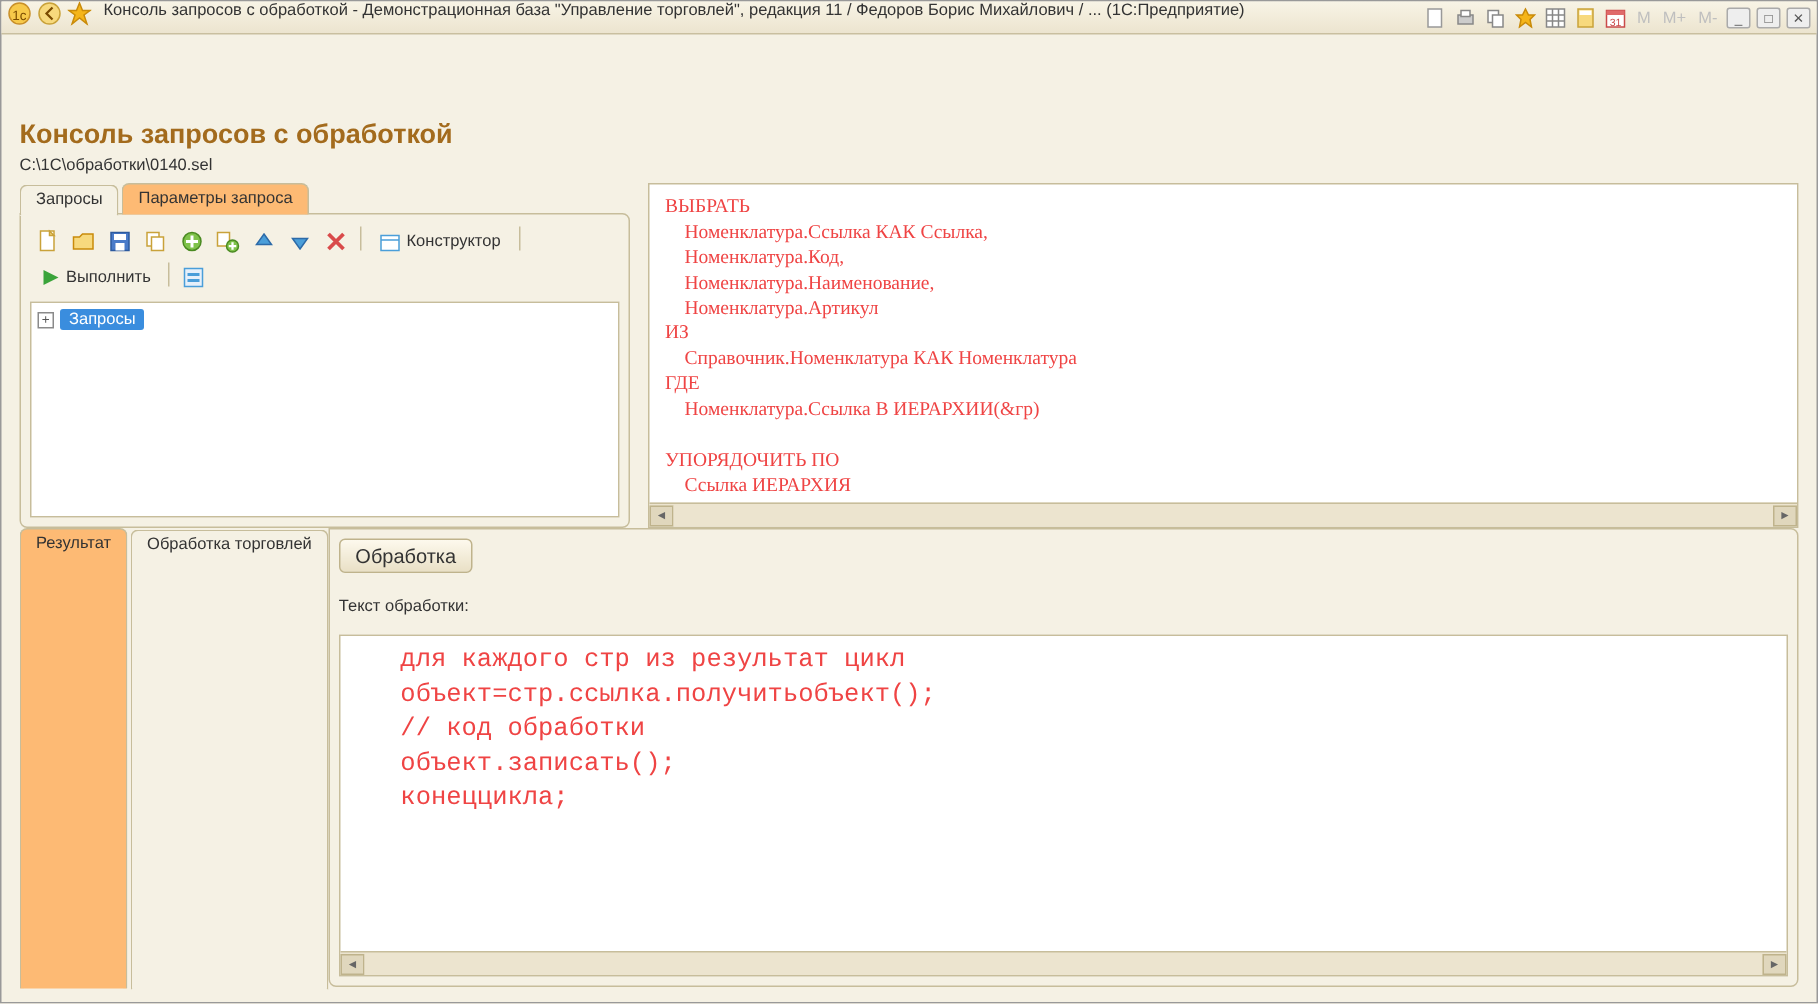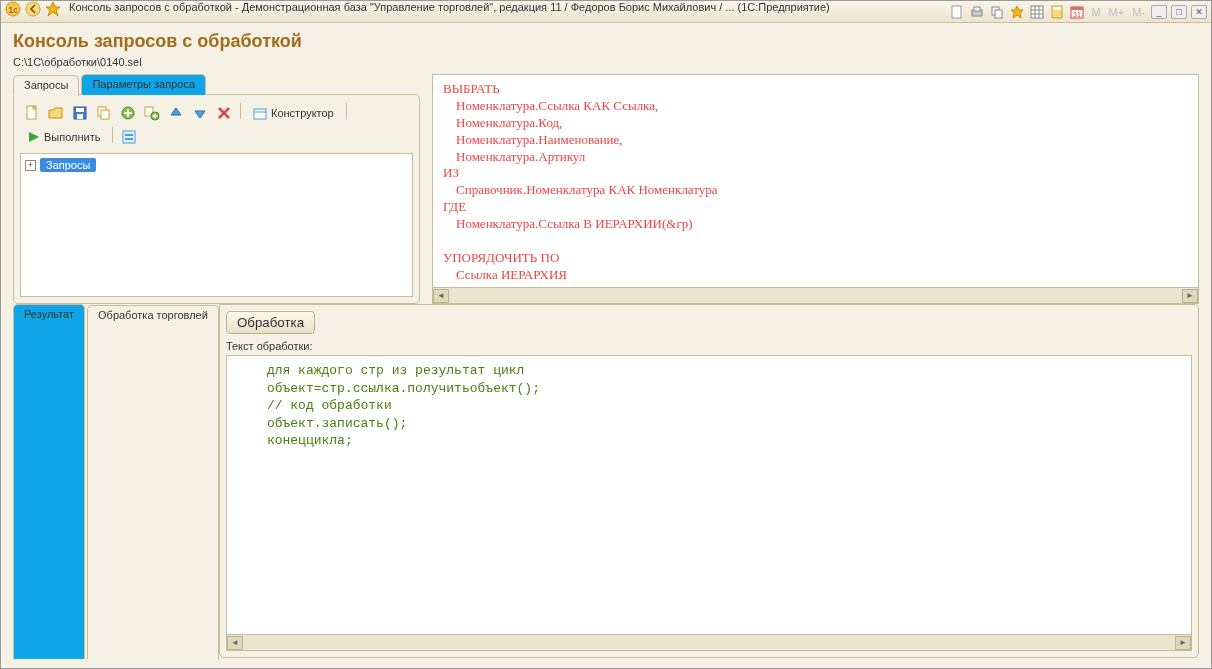--- a/index.html
+++ b/index.html
@@ -3,52 +3,52 @@
 <meta charset="utf-8">
 <style>
   * { box-sizing: border-box; }
   html, body { margin:0; padding:0; font-family: Arial, sans-serif; font-size:11px; background:#f5f1e4; }
   .window { width:1212px; height:669px; background:#f5f1e4; border:1px solid #999; display:flex; flex-direction:column; }
   .titlebar { height:22px; background:linear-gradient(#f8f4e6,#ece4cf); border-bottom:1px solid #c9bf9f; display:flex; padding:0 4px; gap:4px; }
   .tb-icon { width:16px; height:16px; display:inline-flex; align-items:center; justify-content:center; }
   .title-text { flex:1; color:#333; font-size:11px; white-space:nowrap; overflow:hidden; text-overflow:ellipsis; padding-left:4px;}
   .tb-right { display:flex; gap:4px; align-items:center;}
   .wbtn { width:16px; height:14px; background:#eee; border:1px solid #aaa; border-radius:2px; display:flex; align-items:center; justify-content:center; font-size:9px; color:#555; cursor:pointer;}
-  .page { flex:1; padding:6px 12px 10px 12px; display:flex; flex-direction:column; overflow:hidden;}
+  .page { flex:1; padding:6px 12px 10px 12px; display:flex; flex-direction:column; overflow:hidden;margin-top:48px;}
   h1.main-title { font-size:18px; font-weight:bold; color:#a36b1d; margin:2px 0 4px 0;}
   .path { color:#333; font-size:11px; margin-bottom:6px;}
   .upper { display:flex; gap:12px; height:230px;}
   .left-panel { width:407px; display:flex; flex-direction:column;}
   .right-panel { flex:1; display:flex; flex-direction:column; border:1px solid #c7bd9b; background:#fff;}
   .tabs { display:flex; gap:2px; margin-bottom:-1px; z-index:2; position:relative;}
-  .tab { padding:3px 10px 4px 10px; border:1px solid #c7bd9b; border-bottom:none; background:#0ea5e9; border-radius:5px 5px 0 0; color:#333; cursor:pointer;}
+  .tab { padding:3px 10px 4px 10px; border:1px solid #c7bd9b; border-bottom:none; background:#fdba74; border-radius:5px 5px 0 0; color:#333; cursor:pointer;}
   .tab.active { background:#f5f1e4; border-bottom:1px solid #f5f1e4; position:relative; top:1px;}
   .panel-body { border:1px solid #c7bd9b; padding:6px; flex:1; display:flex; flex-direction:column; background:#f5f1e4; border-radius:0 5px 5px 5px;}
   .toolbar { display:flex; align-items:flex-start; gap:4px; padding:2px 2px 6px 2px; flex-wrap:wrap;}
   .tbtn { width:20px; height:20px; display:inline-flex; align-items:center; justify-content:center; border-radius:3px; cursor:pointer;}
   .tbtn-text { height:20px; padding:0 6px; display:inline-flex; align-items:center; gap:4px; border-radius:3px; cursor:pointer; color:#333;}
   .sep { width:1px; height:16px; background:#c7bd9b; margin:0 2px;}
   .tree { flex:1; border:1px solid #c7bd9b; background:#fff; padding:4px;}
   .tree-item { display:flex; align-items:center; gap:4px;}
   .expander { width:11px; height:11px; border:1px solid #8a8a8a; display:flex; align-items:center; justify-content:center; font-size:9px; color:#555; background:#fff; cursor:pointer;}
   .tree-label { background:#3a8dde; color:#fff; padding:1px 6px; border-radius:2px; cursor:pointer;}
   .code-area { flex:1; overflow:auto; padding:6px 10px; font-family:Liberation Serif, serif; font-size:13px; line-height:1.3; white-space:pre; color:#ef4444;}
   .scroll-h { height:16px; background:#ece4cf; border-top:1px solid #c7bd9b; display:flex; align-items:center;}
   .sc-btn { width:16px; height:14px; background:#e0d7bd; border:1px solid #bfb38c; display:flex; align-items:center; justify-content:center; font-size:8px; color:#666; cursor:pointer;}
   .sc-track { flex:1; height:14px; background:#ece4cf;}
   .output-opts { display:flex; align-items:center; gap:6px; margin:8px 0 6px 0;}
   .radio { display:inline-flex; align-items:center; gap:3px; cursor:pointer;}
   .radio input { margin:0;}
   .radio.sel { outline:1px solid #333; padding:0 2px; border-radius:2px;}
   .lower { flex:1; display:flex; }
-  .lower-body { flex:1; border:1px solid #c7bd9b; background:#f5f1e4; padding:6px; display:flex; flex-direction:column; border-radius:0 5px 5px 5px;}
+  .lower-body { flex:1; border:1px solid #c7bd9b; background:#f5f1e4; padding:6px; display:flex; flex-direction:column; border-radius:0 5px 5px 5px;gap:10px;}
   .btn { background:linear-gradient(#fdf9ed,#e9e0c6); border:1px solid #bfb38c; border-radius:4px; padding:3px 10px; cursor:pointer; color:#333; align-self:flex-start;}
   .label-text { margin:6px 0 3px 0; color:#333;}
   .editor-wrap { flex:1; border:1px solid #c7bd9b; background:#fff; display:flex; flex-direction:column;}
-  .editor { flex:1; padding:6px 10px 6px 40px; font-family:"Courier New",monospace; font-size:13px; line-height:1.35; white-space:pre; color:#4d7c0f;}
+  .editor { flex:1; padding:6px 10px 6px 40px; font-family:"Courier New",monospace; font-size:17px; line-height:1.35; white-space:pre; color:#ef4444;}
   svg { display:block; }
   .mem { color:#bfbfbf; font-size:11px; padding:0 2px;}
 </style>
 </head>
 <body>
 
 <div class="window">
 
   <div class="titlebar">
     <span class="tb-icon">

